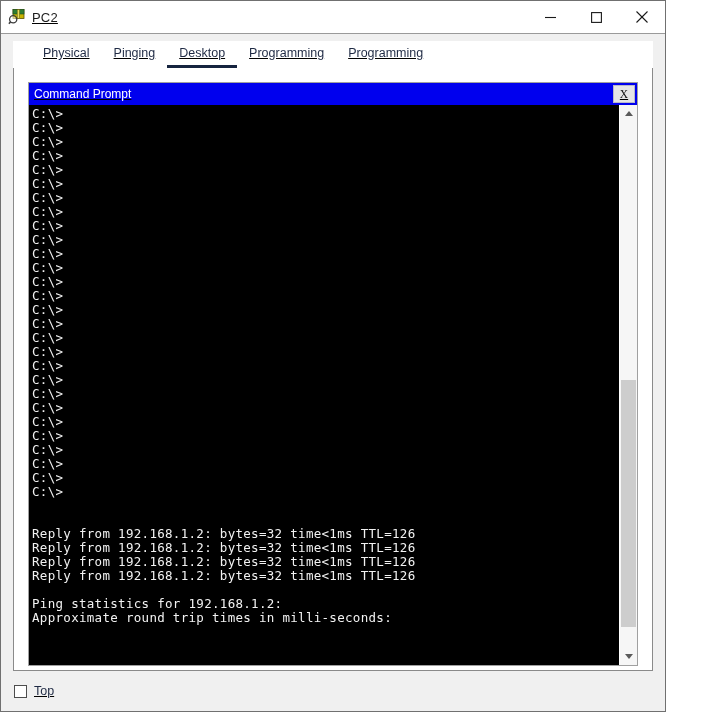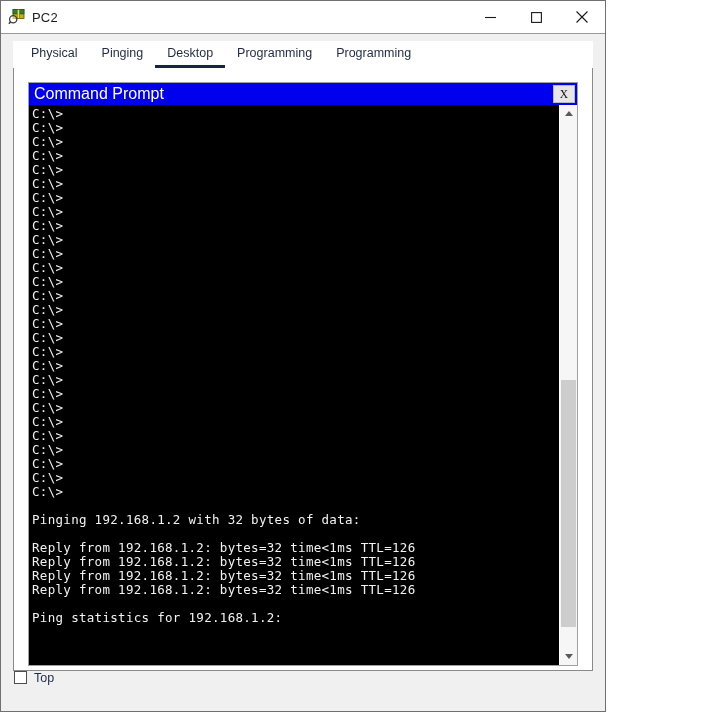--- a/index.html
+++ b/index.html
@@ -12,27 +12,28 @@
     height: 712px;
     overflow: hidden;
     font-family: "Liberation Sans", sans-serif;
     -webkit-font-smoothing: antialiased;
   }
 
   
   .app-window {
     position: absolute;
     left: 0; top: 0;
-    width: 606px;
+    width: 666px;
     height: 712px;
     box-sizing: border-box;
     border: 1px solid #707070;
     background: #f0f0f0;
     display: flex;
     flex-direction: column;
+    text-decoration: underline;
   }
 
   
   .titlebar {
     height: 32px;
     min-height: 32px;
     background: #ffffff;
     border-bottom: 1px solid #9a9a9a;
     display: flex;
     align-items: center;
@@ -72,21 +73,21 @@
   
   .tabstrip-wrap {
     background: #f0f0f0;
     padding: 7px 12px 0 12px;
   }
   .tabstrip {
     background: #ffffff;
     height: 27px;
     display: flex;
     align-items: stretch;
-    padding-left: 6px;
+    padding-left: 18px;
     box-sizing: border-box;
   }
   .tab {
     padding: 0 12px;
     display: flex;
     align-items: center;
     font-size: 12.5px;
     color: #1f2a44;
     border-bottom: 3px solid transparent;
     cursor: default;
@@ -128,21 +129,21 @@
     min-height: 22px;
     background: #0000ee;
     display: flex;
     align-items: center;
     justify-content: space-between;
     padding: 0 2px 0 5px;
     box-sizing: border-box;
   }
   .cmd-title {
     color: #ffffff;
-    font-size: 16px;
+    font-size: 12px;
     line-height: 1;
     white-space: nowrap;
   }
   .cmd-close {
     width: 22px;
     height: 18px;
     background: #e6e6e6;
     border: 1px solid #b9b9c9;
     color: #111;
     font-size: 11.5px;
@@ -212,20 +213,21 @@
     border-right: 4px solid transparent;
   }
   .chev.up { border-bottom: 5px solid #5a5a5a; }
   .chev.down { border-top: 5px solid #5a5a5a; }
 
   
   .bottom-bar {
     height: 40px;
     min-height: 40px;
     display: flex;
+    align-items: center;
     padding-left: 13px;
     background: #f0f0f0;
     border-radius: 15px;
   }
   .chk-box {
     width: 13px;
     height: 13px;
     border: 1px solid #4d4d4d;
     background: #ffffff;
     box-sizing: border-box;
@@ -319,28 +321,28 @@
             <div class="term-line">C:\&gt;</div>
             <div class="term-line">C:\&gt;</div>
             <div class="term-line">C:\&gt;</div>
             <div class="term-line">C:\&gt;</div>
             <div class="term-line">C:\&gt;</div>
             <div class="term-line">C:\&gt;</div>
             <div class="term-line">C:\&gt;</div>
             <div class="term-line">C:\&gt;</div>
             <div class="term-line">C:\&gt;</div>
             <div class="term-line">&nbsp;</div>
-            <div class="term-line">Pinging 192.168.1.2 with 32 bytes of data:</div>
             <div class="term-line">&nbsp;</div>
             <div class="term-line">Reply from 192.168.1.2: bytes=32 time&lt;1ms TTL=126</div>
             <div class="term-line">Reply from 192.168.1.2: bytes=32 time&lt;1ms TTL=126</div>
             <div class="term-line">Reply from 192.168.1.2: bytes=32 time&lt;1ms TTL=126</div>
             <div class="term-line">Reply from 192.168.1.2: bytes=32 time&lt;1ms TTL=126</div>
             <div class="term-line">&nbsp;</div>
             <div class="term-line">Ping statistics for 192.168.1.2:</div>
+            <div class="term-line">Approximate round trip times in milli-seconds:</div>
           </div>
 
         <div class="scrollbar">
           <div class="sb-arrow">
             <span class="chev up"></span>
           </div>
           <div class="sb-track" id="sb-track">
             <div class="sb-thumb" id="sb-thumb" style="top: 49%; height: 47%;"></div>
           </div>
           <div class="sb-arrow">

